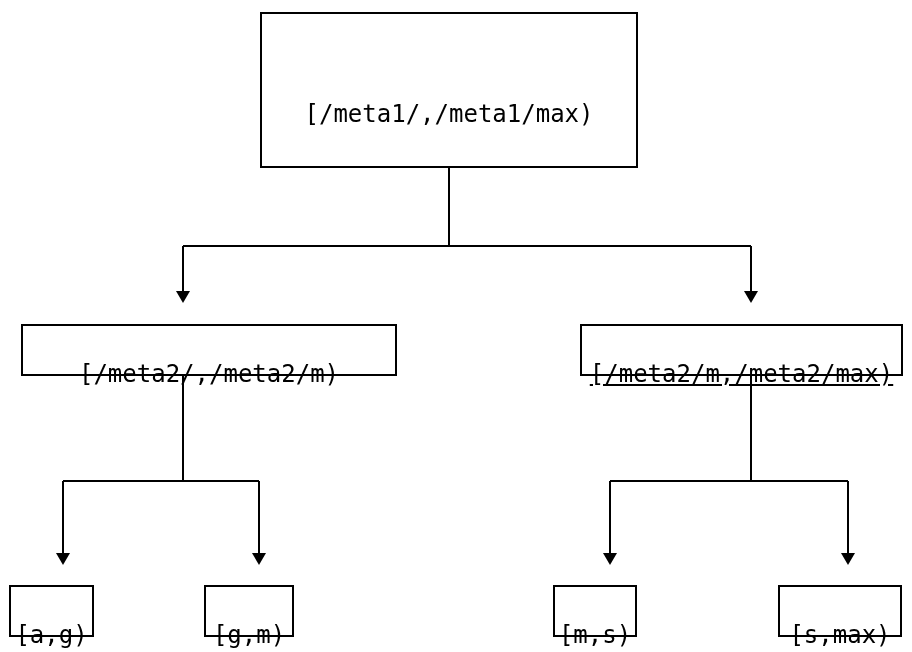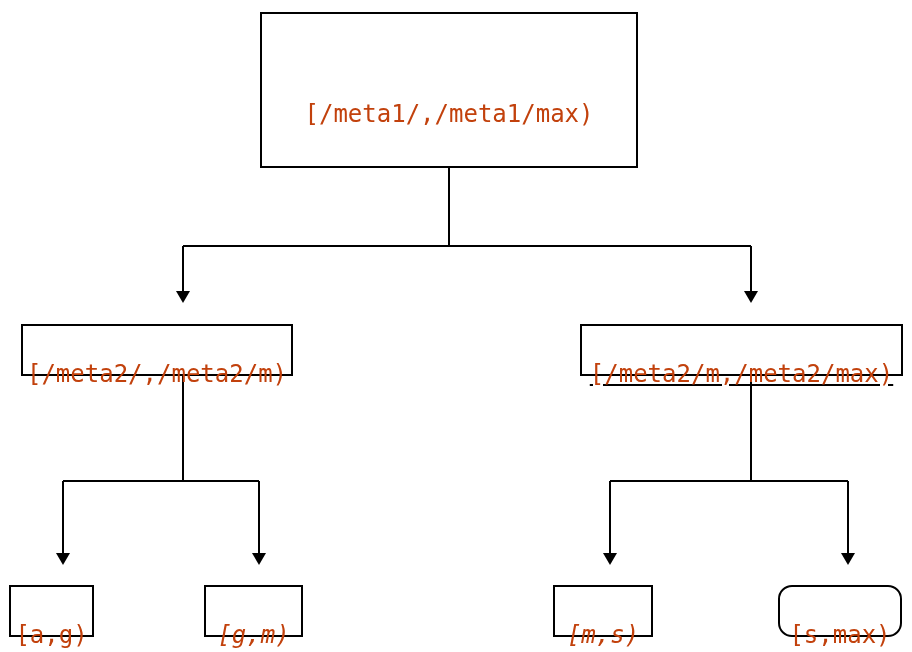--- a/index.html
+++ b/index.html
@@ -33,61 +33,61 @@
     box-sizing: border-box;
     background: #ffffff;
     border: 2px solid #000000;
     display: flex;
     align-items: center;
     justify-content: center;
     text-align: center;
   }
   .node-label {
     font-family: "DejaVu Sans Mono", "Liberation Mono", monospace;
-    color: #c2410c;
+    color: #000000;
     white-space: pre;
     letter-spacing: 0;
     margin-top: 48px;
   }
   
   #node-root {
     left: 260px;
     top: 12px;
     width: 378px;
     height: 156px;
   }
   #node-root .node-label { font-size: 24px; line-height: 28px; }
 
   
   #node-meta2-low {
     left: 21px;
     top: 324px;
-    width: 272px;
+    width: 376px;
     height: 52px;
   }
   #node-meta2-high {
     left: 580px;
     top: 324px;
     width: 323px;
     height: 52px;
     text-decoration: underline;
   }
   #node-meta2-low .node-label,
   #node-meta2-high .node-label { font-size: 24px; line-height: 28px; }
 
   
   .leaf {
     top: 585px;
     height: 52px;
   }
   .leaf .node-label { font-size: 24px; line-height: 28px; }
   #node-leaf-ag  { left: 9px;   width: 85px; }
-  #node-leaf-gm  { left: 204px; width: 99px; font-style: italic; }
-  #node-leaf-ms  { left: 553px; width: 100px; font-style: italic; }
-  #node-leaf-smax{ left: 778px; width: 124px; border-radius: 14px; }
+  #node-leaf-gm  { left: 204px; width: 90px; }
+  #node-leaf-ms  { left: 553px; width: 84px; }
+  #node-leaf-smax{ left: 778px; width: 124px; }
 </style>
 </head>
 <body>
 
 <div id="diagram-root">
 
   <svg id="edge-layer" width="912" height="652" viewBox="0 0 912 652" xmlns="http://www.w3.org/2000/svg">
     <g stroke="#000000" stroke-width="2.2" fill="none" shape-rendering="crispEdges">
 
       <path d="M 449,168 L 449,246"></path>

